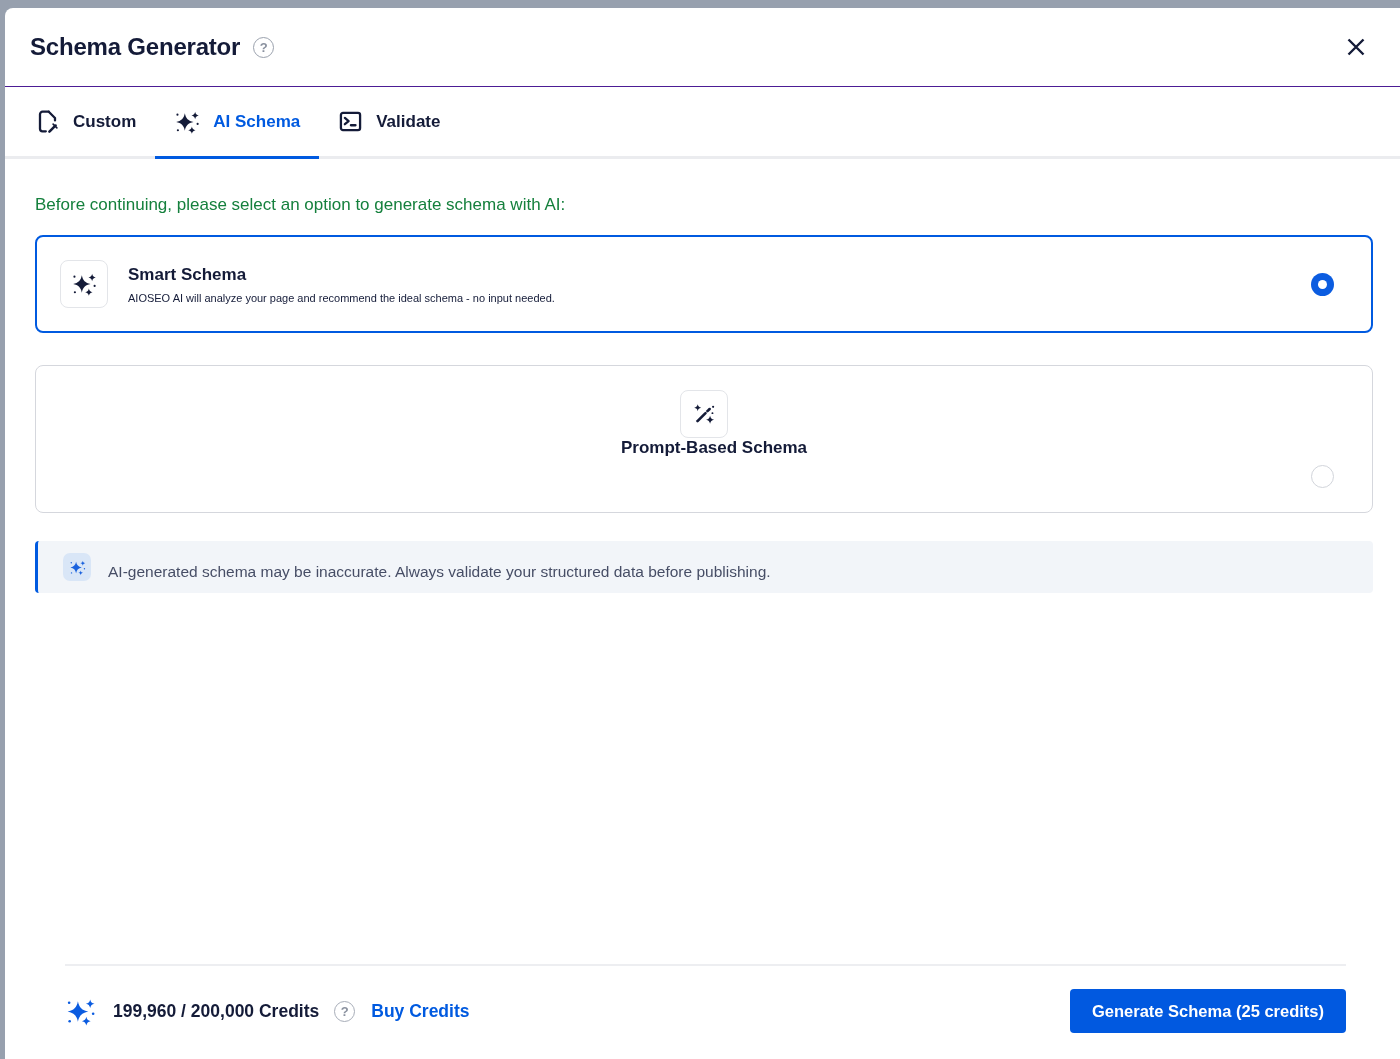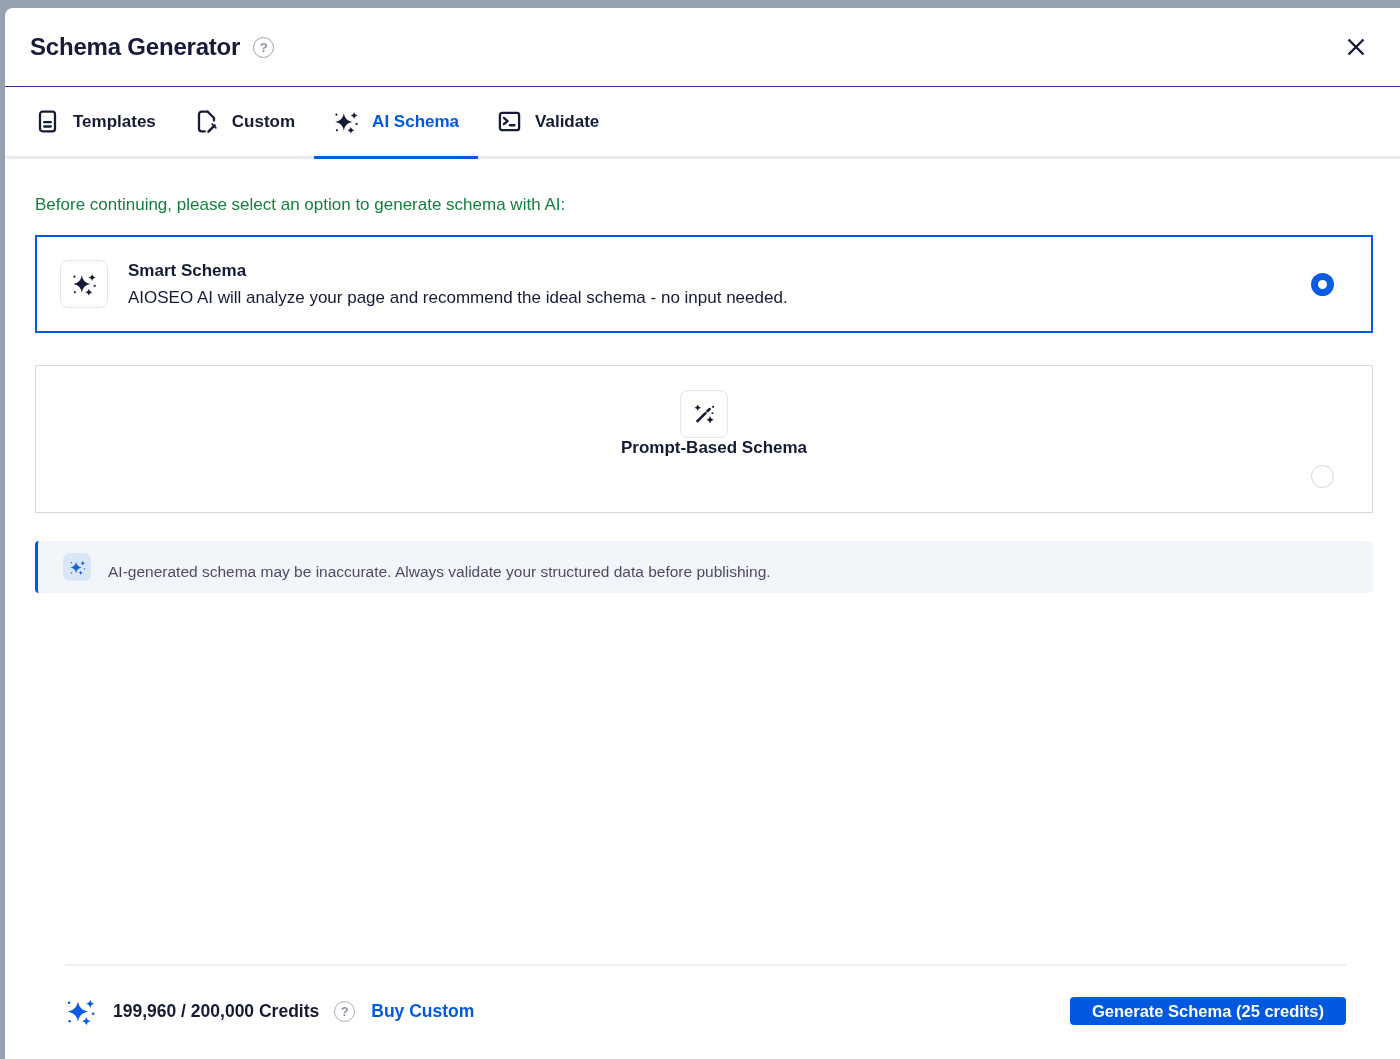--- a/index.html
+++ b/index.html
@@ -94,21 +94,21 @@
   }
   .intro-text {
     margin-top: 36px;
     font-size: 17px;
     color: #15803d;
   }
   .option-card {
     display: flex;
     align-items: center;
     border: 1px solid #D5D7DD;
-    border-radius: 0;
+    border-radius: 8px;
     padding: 24px;
     cursor: pointer;
     background: #fff;
   }
   .option-card.first { margin-top: 20px; }
   .option-card.selected {
     border: 2px solid #005AE0;
     padding: 23px;
   }
   .option-card + .option-card { margin-top: 32px; flex-direction: column; }
@@ -121,21 +121,21 @@
     background: #fff;
   }
   .option-text { margin-left: 20px; }
   .option-title {
     font-size: 17px;
     font-weight: 700;
     color: #141B38;
     margin-bottom: 7px;
   }
   .option-desc {
-    font-size: 17px;
+    font-size: 11px;
     color: #141B38;
     text-align: center;
   }
   .radio {
     margin-left: auto;
     margin-right: 14px;
     flex: none;
     width: 23px; height: 23px;
     border-radius: 50%;
     position: relative;
@@ -210,21 +210,21 @@
   .buy-credits {
     margin-left: 16px;
     font-size: 17.5px;
     font-weight: 700;
     color: #005AE0;
     text-decoration: none;
     cursor: pointer;
   }
   .generate-btn {
     margin-left: auto;
-    height: 28px;
+    height: 44px;
     padding: 0 22px;
     background: #0159E0;
     border: none;
     border-radius: 4px;
     color: #ffffff;
     font-size: 16.5px;
     font-weight: 700;
     font-family: inherit;
     cursor: pointer;
   }
@@ -253,27 +253,20 @@
     <div class="modal-title">Schema Generator</div>
     <div class="help-circle">?</div>
     <button class="close-btn">
       <svg width="22" height="22" viewBox="0 0 22 22">
         <path d="M3.5 3.5 L18.5 18.5 M18.5 3.5 L3.5 18.5" stroke="#141B38" stroke-width="2.4" fill="none"></path>
       </svg>
     </button>
   </div>
 
   <div class="tab-bar">
-    <button class="tab">
-      <svg width="25" height="25" viewBox="0 0 24 24">
-        <rect x="4.8" y="2.6" width="14.4" height="18.8" rx="2.4" fill="none" stroke="#141B38" stroke-width="2.2"></rect>
-        <path d="M8.8 12.6 H15.2 M8.8 16.8 H15.2" stroke="#141B38" stroke-width="2.2" stroke-linecap="round" fill="none"></path>
-      </svg>
-      <span>Templates</span>
-    </button>
     <button class="tab">
       <svg width="25" height="25" viewBox="0 0 24 24">
         <path d="M13.2 2.6 H7.2 C5.9 2.6 4.8 3.7 4.8 5 V19 C4.8 20.3 5.9 21.4 7.2 21.4 H10.4" fill="none" stroke="#141B38" stroke-width="2.2" stroke-linecap="round"></path>
         <path d="M13.2 2.6 L19.2 8.6 V11" fill="none" stroke="#141B38" stroke-width="2.2" stroke-linecap="round" stroke-linejoin="round"></path>
         <path d="M14.6 21 L19.8 15.8 M14.6 21 L13.8 21.8" fill="none" stroke="#141B38" stroke-width="2.4" stroke-linecap="round"></path>
         <path d="M17.4 14.6 L21 18.2" fill="none" stroke="#141B38" stroke-width="1.6" stroke-linecap="round"></path>
       </svg>
       <span>Custom</span>
     </button>
     <button class="tab active">
@@ -335,19 +328,19 @@
     </div>
 
     <div class="footer-wrap">
       <div class="footer-divider"></div>
       <div class="footer-row">
         <svg width="31" height="31" viewBox="0 0 24 24">
           <use href="#sparkles" fill="#0B5CE0"></use>
         </svg>
         <div class="credits-text">199,960 / 200,000 Credits</div>
         <div class="footer-help">?</div>
-        <a class="buy-credits">Buy Custom</a>
+        <a class="buy-credits">Buy Credits</a>
         <button class="generate-btn">Generate Schema (25 credits)</button>
       </div>
     </div>
   </div>
 
 </div>
 
 </body></html>

